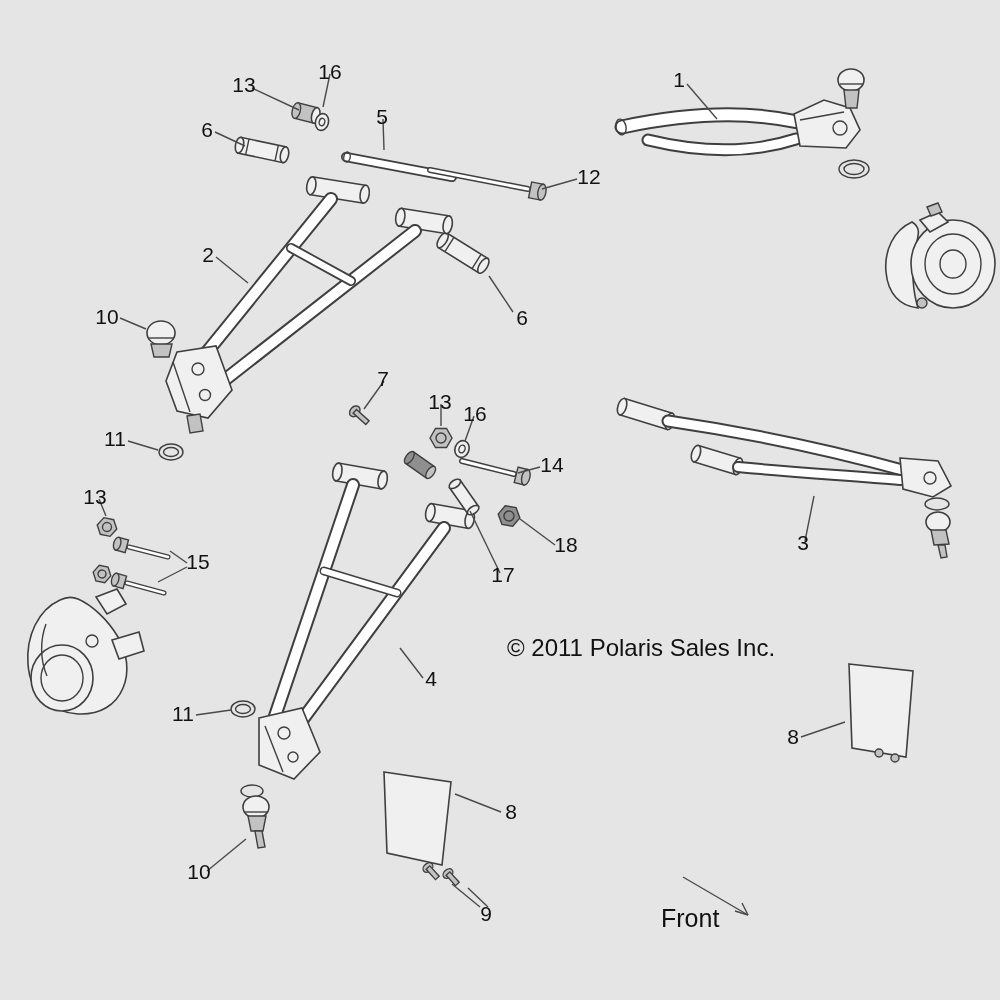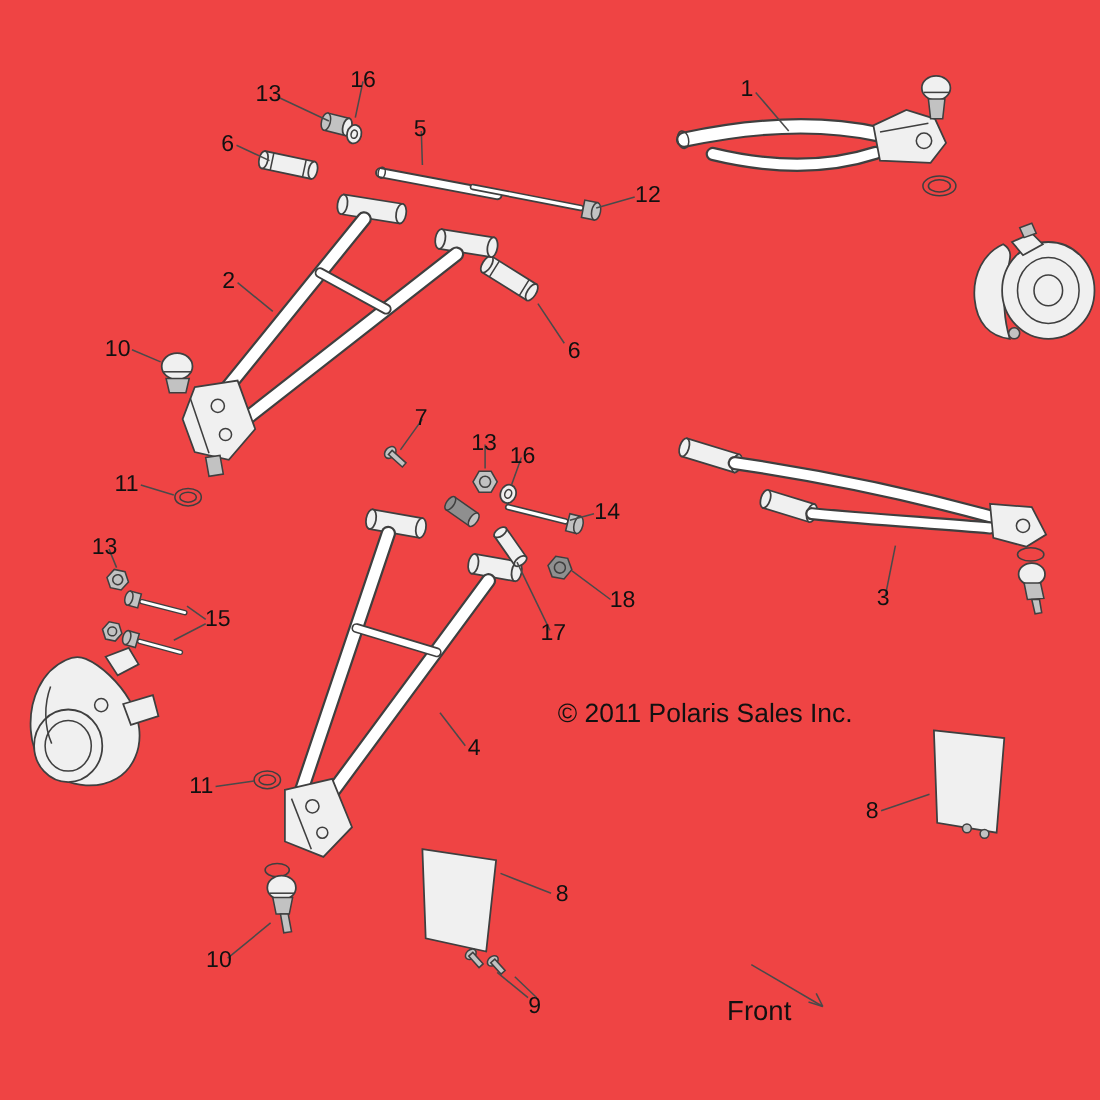--- a/index.html
+++ b/index.html
@@ -1,20 +1,20 @@
 <!DOCTYPE html>
 <html><head>
 <meta charset="utf-8">
 <style>
   html, body { margin: 0; padding: 0; background: #ffffff; }
   .stage {
     position: relative;
     width: 1000px;
     height: 1000px;
-    background: #ef4444;
+    background: #e5e5e5;
     font-family: "Liberation Sans", sans-serif;
     overflow: hidden;
   }
   svg { display: block; }
 
   
   .leader   { stroke: #4a4a4a; stroke-width: 1.4; fill: none; }
   .thin     { stroke: #3f3f3f; stroke-width: 1.4; fill: none; }
   .tube-o   { stroke: #3f3f3f; fill: none; stroke-linecap: round; }
   .tube-i   { stroke: #ffffff; fill: none; stroke-linecap: round; }

